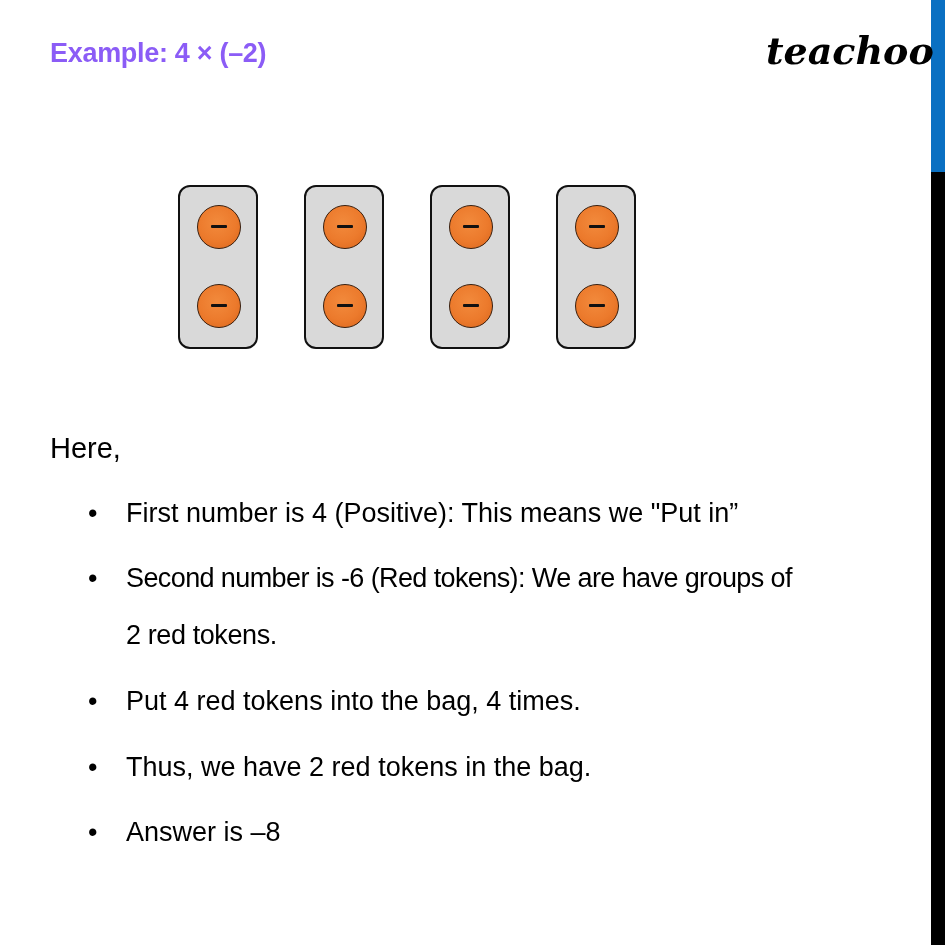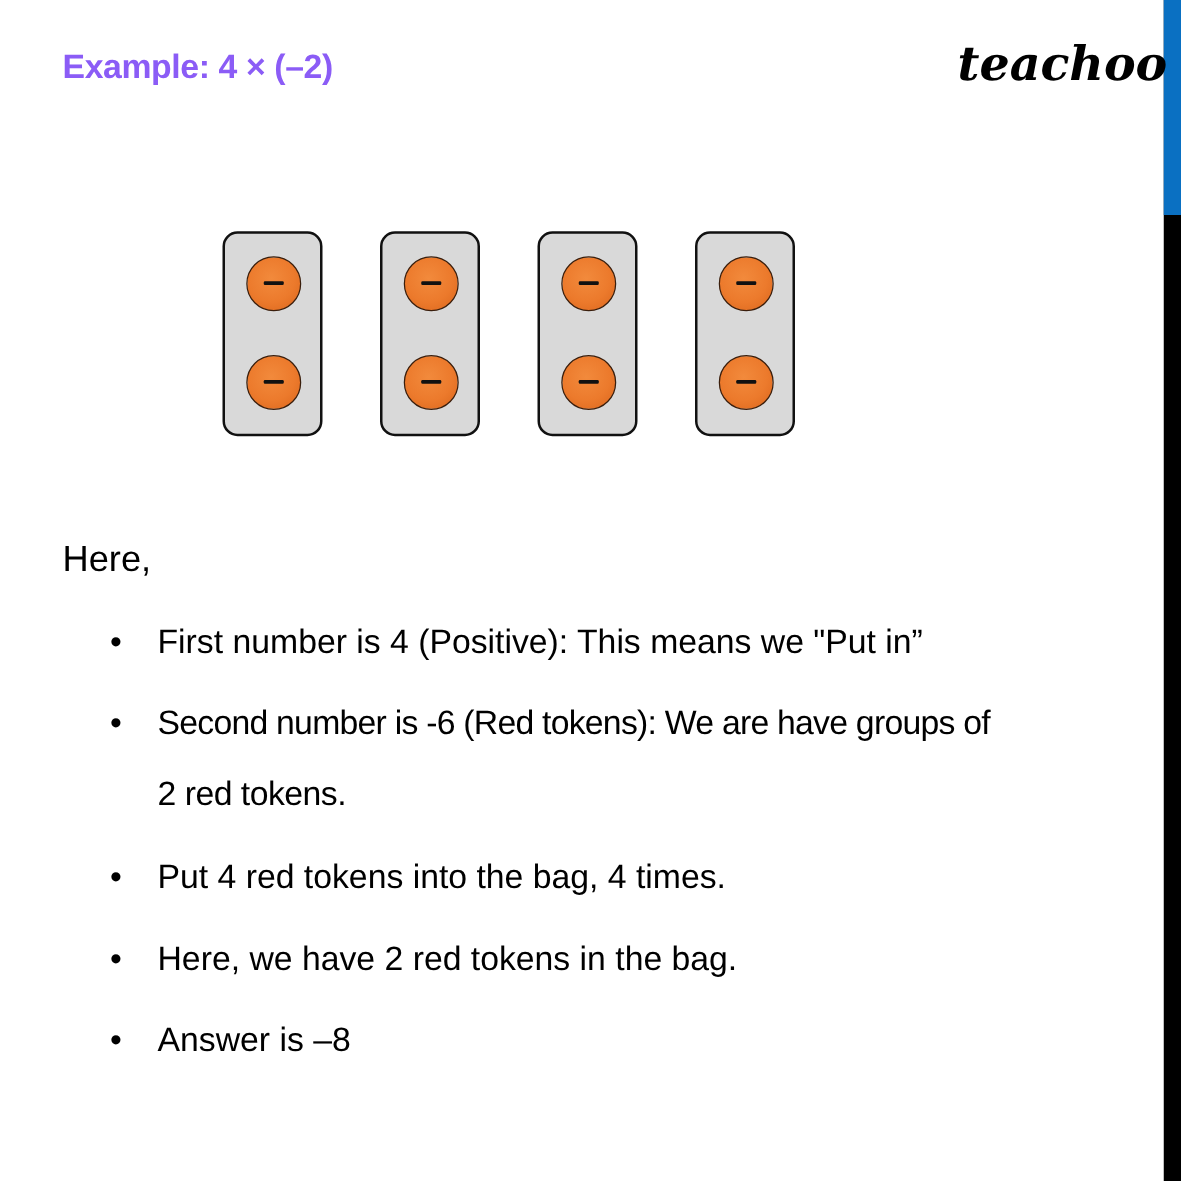--- a/index.html
+++ b/index.html
@@ -95,19 +95,19 @@
   </div>
   <div class="bullet" style="top:620px">
     <span class="text" style="letter-spacing:-0.4px">2 red tokens.</span>
   </div>
   <div class="bullet" style="top:686px">
     <span class="dot">•</span>
     <span class="text"><span class="b">Put 4 red</span><span> tokens into the bag, </span><span class="b">4 times.</span></span>
   </div>
   <div class="bullet" style="top:752px">
     <span class="dot">•</span>
-    <span class="text"><span>Here, we have </span><span class="b">2 red tokens</span><span> in the bag.</span></span>
+    <span class="text"><span>Thus, we have </span><span class="b">2 red tokens</span><span> in the bag.</span></span>
   </div>
   <div class="bullet" style="top:817px">
     <span class="dot">•</span>
     <span class="text"><span class="b">Answer</span><span> is </span><span class="b">–8</span></span>
   </div>
 </div>
 
 </body></html>

